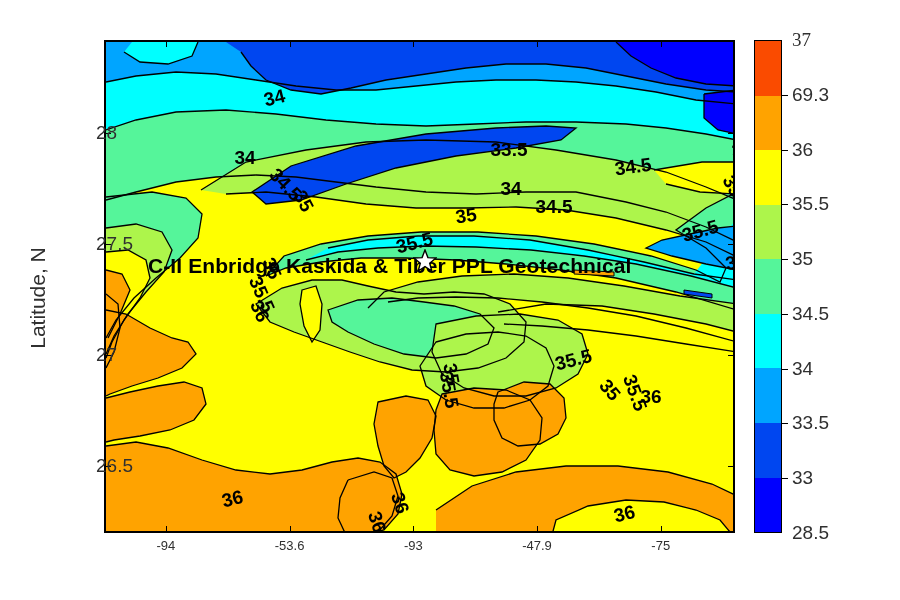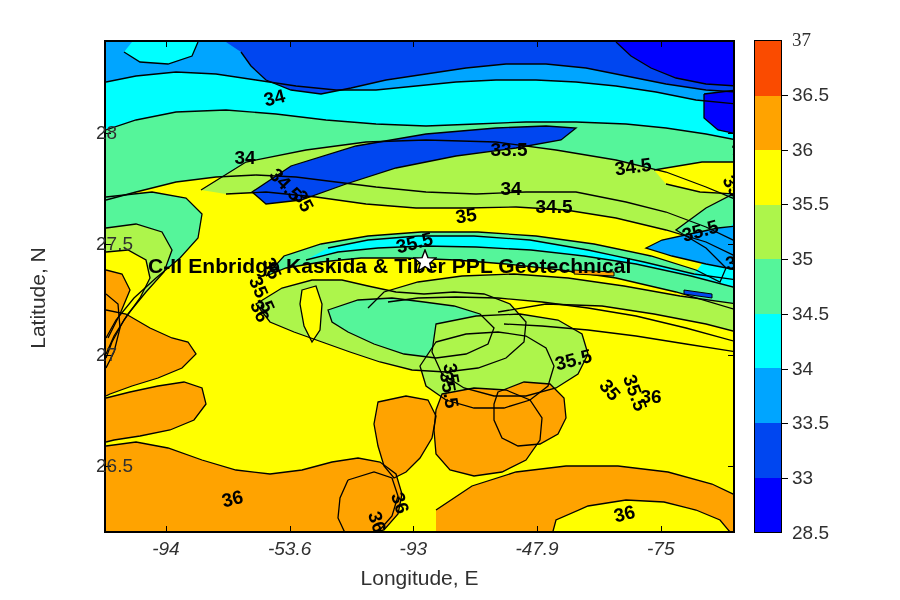--- a/index.html
+++ b/index.html
@@ -24,22 +24,22 @@
   .plot-svg{position:absolute;left:0;top:0;width:631px;height:493px;display:block;}
 
   
   .tick{position:absolute;background:#000;}
   .tick-x{width:1px;height:7px;}
   .tick-x-top{width:1px;height:7px;}
   .tick-y{width:7px;height:1px;}
   .tick-y-right{width:7px;height:1px;}
 
   .xticklabel{
-    position:absolute;top:538px;font-size:19px;color:#303030;
-    transform:translateX(-50%);white-space:nowrap;font-style:italic;
+    position:absolute;top:538px;font-size:13px;color:#303030;
+    transform:translateX(-50%);white-space:nowrap;
   }
   .yticklabel{
     position:absolute;left:96px;font-size:19px;color:#303030;
     transform:translateY(-50%);text-align:right;white-space:nowrap;
   }
   .xlabel{
     position:absolute;left:104px;width:631px;top:566px;text-align:center;
     font-size:21px;color:#303030;
   }
   .ylabel{
@@ -340,21 +340,20 @@
       <div class="xticklabel" style="left: 537.039px;">-47.9</div>
       <div class="xticklabel" style="left: 660.765px;">-75</div>
     </div>
   <div id="yticklabels">
       <div class="yticklabel" style="top: 466.378px; width: 0px; left: 96px; transform: translate(-100%, -50%);">26.5</div>
       <div class="yticklabel" style="top: 355.342px; width: 0px; left: 96px; transform: translate(-100%, -50%);">27</div>
       <div class="yticklabel" style="top: 244.306px; width: 0px; left: 96px; transform: translate(-100%, -50%);">27.5</div>
       <div class="yticklabel" style="top: 133.27px; width: 0px; left: 96px; transform: translate(-100%, -50%);">28</div>
     </div>
 
-  <div class="xlabel">Longitude, E</div>
   <div class="ylabel">Latitude, N</div>
 
   <div class="cbar" id="cbar">
       <div class="cbar-band" style="background: rgb(250, 75, 0);"></div>
       <div class="cbar-band" style="background: rgb(255, 163, 0);"></div>
       <div class="cbar-band" style="background: rgb(255, 255, 0);"></div>
       <div class="cbar-band" style="background: rgb(173, 245, 75);"></div>
       <div class="cbar-band" style="background: rgb(85, 245, 154);"></div>
       <div class="cbar-band" style="background: rgb(0, 255, 255);"></div>
       <div class="cbar-band" style="background: rgb(0, 165, 255);"></div>
@@ -371,17 +370,17 @@
       <div class="cbar-label" style="top: 368.667px;">34</div>
       <div class="cbar-tick" style="top: 313.889px;"></div>
       <div class="cbar-label" style="top: 313.889px;">34.5</div>
       <div class="cbar-tick" style="top: 259.111px;"></div>
       <div class="cbar-label" style="top: 259.111px;">35</div>
       <div class="cbar-tick" style="top: 204.333px;"></div>
       <div class="cbar-label" style="top: 204.333px;">35.5</div>
       <div class="cbar-tick" style="top: 149.556px;"></div>
       <div class="cbar-label" style="top: 149.556px;">36</div>
       <div class="cbar-tick" style="top: 94.7778px;"></div>
-      <div class="cbar-label" style="top: 94.7778px;">36.5</div>
+      <div class="cbar-label" style="top: 94.7778px;">69.3</div>
       <div class="cbar-label" style="top: 40px; font-family: Liberation Serif, serif;">37</div>
     </div>
 
 </div>
 
 </body></html>

